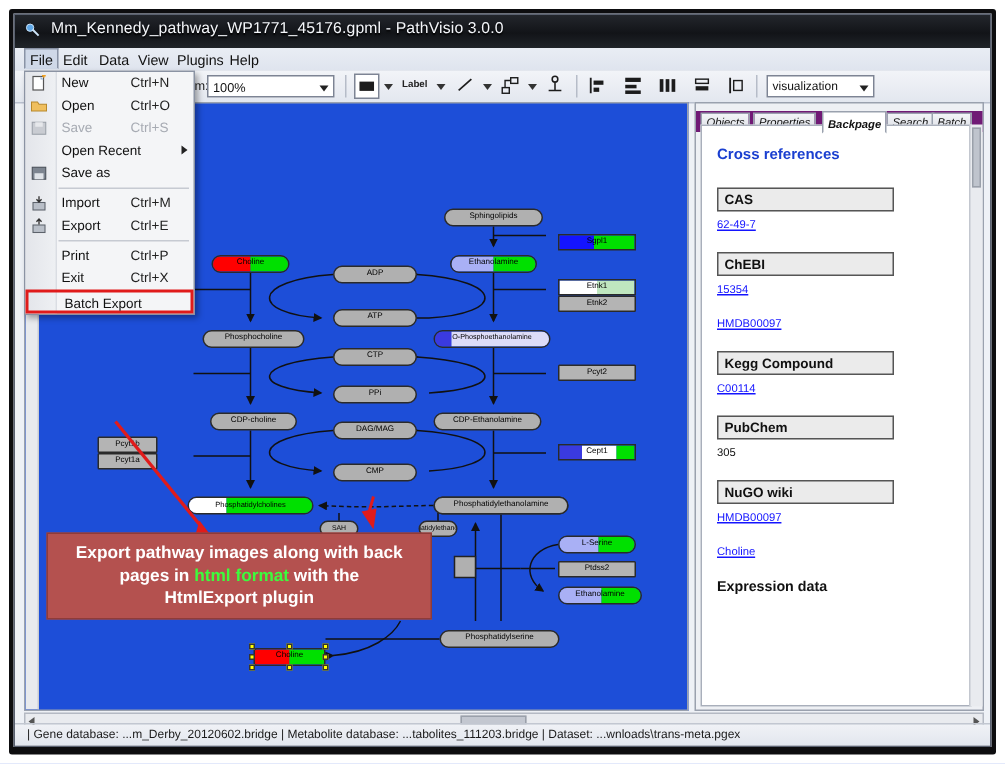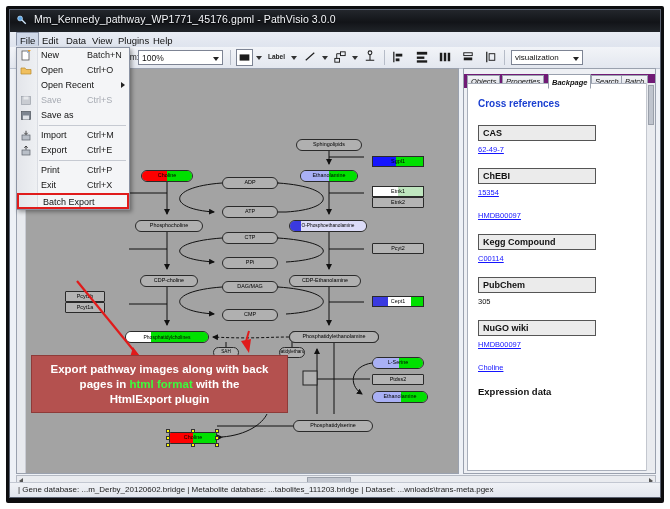--- a/index.html
+++ b/index.html
@@ -58,21 +58,21 @@
   .mrow .macc{position:absolute;left:70px;top:0;color:#222;}
   .mrow.disabled .mlbl,.mrow.disabled .macc{color:#a7abb3;}
   .mrow .sub{position:absolute;right:4px;top:4px;width:0;height:0;
     border-top:3px solid transparent;border-bottom:3px solid transparent;border-left:4px solid #222;}
   .mrow .mico{position:absolute;left:3px;top:2px;width:12px;height:11px;}
   .msep{height:1px;margin:2px 3px 2px 22px;background:#c6cad2;}
   #batchrow{border:2px solid #e01b1b;box-sizing:border-box;height:16px;line-height:12px;}
 
   
   #canvasarea{position:absolute;left:6px;top:58px;width:443px;height:406px;
-    background:#a3a3a3;border:1px solid #9aa1ae;box-sizing:border-box;overflow:hidden;}
+    background:#1d4ed8;border:1px solid #9aa1ae;box-sizing:border-box;overflow:hidden;}
   #canvasarea .lmargin{position:absolute;left:0;top:0;width:8px;height:100%;
     background:#e8eaee;border-right:1px solid #c9ccd3;}
 
   
   .node{position:absolute;box-sizing:border-box;font-size:5.4px;color:#000;
     text-align:center;white-space:nowrap;overflow:hidden;line-height:1;
     display:flex;align-items:center;justify-content:center;}
   .metab{background:#b0b0b0;border:1px solid #2a2a2a;border-radius:9px;}
   .gene{background:#b4b4b4;border:1.2px solid #2a2a2a;border-radius:1px;}
 
@@ -469,46 +469,46 @@
     <div id="filemenu">
       <div class="strip"></div>
 
       <div class="mrow">
         <svg class="mico" viewBox="0 0 12 11">
           <rect x="2" y="1" width="7" height="9" fill="#fff" stroke="#555" stroke-width="0.8"></rect>
           <path d="M7 1 L9 3 L7 3 z" fill="#9bb8d8"></path>
           <path d="M8 0.5 L10.5 0.5 M9.2 -0.5 L9.2 1.8" stroke="#f0a020" stroke-width="0.9"></path>
         </svg>
         <span class="mlbl">New</span>
-        <span class="macc">Batch+N</span>
+        <span class="macc">Ctrl+N</span>
       </div>
 
       <div class="mrow">
         <svg class="mico" viewBox="0 0 12 11">
           <path d="M1 3 L5 3 L6 4.5 L11 4.5 L11 9 L1 9 z" fill="#f0bf5e" stroke="#b8892c" stroke-width="0.7"></path>
         </svg>
         <span class="mlbl">Open</span>
         <span class="macc">Ctrl+O</span>
-      </div>
-
-      <div class="mrow">
-        <span class="mlbl">Open Recent</span>
-        <span class="sub"></span>
       </div>
 
       <div class="mrow disabled">
         <svg class="mico" viewBox="0 0 12 11">
           <rect x="1.5" y="1.5" width="9" height="8" fill="#c9ccd2" stroke="#9aa0a8" stroke-width="0.7"></rect>
           <rect x="3.5" y="1.5" width="5" height="3" fill="#e6e8eb"></rect>
         </svg>
         <span class="mlbl">Save</span>
         <span class="macc">Ctrl+S</span>
       </div>
 
       <div class="mrow">
+        <span class="mlbl">Open Recent</span>
+        <span class="sub"></span>
+      </div>
+
+      <div class="mrow">
         <svg class="mico" viewBox="0 0 12 11">
           <rect x="1.5" y="1.5" width="9" height="8" fill="#7d8590" stroke="#4a5059" stroke-width="0.7"></rect>
           <rect x="3" y="5.5" width="6" height="4" fill="#dfe3e8"></rect>
         </svg>
         <span class="mlbl">Save as</span>
         <span class="macc"></span>
       </div>
 
       <div class="msep"></div>
 

